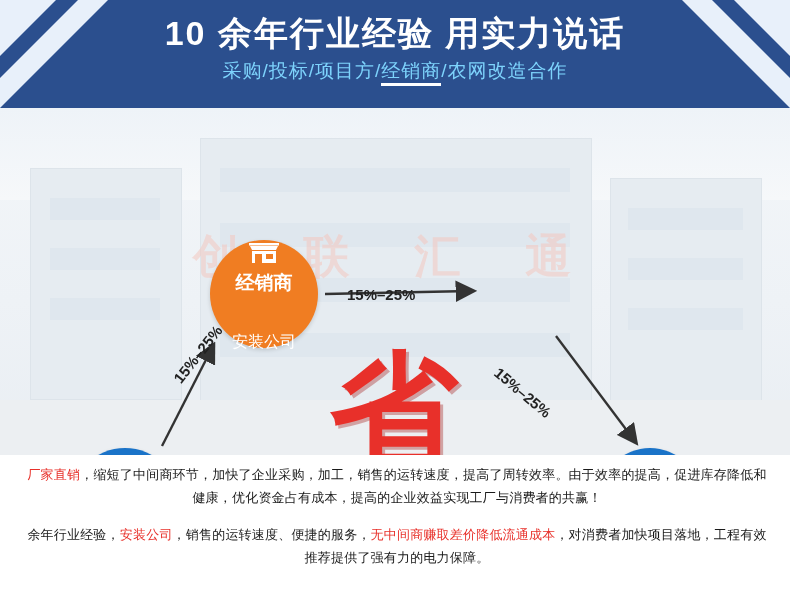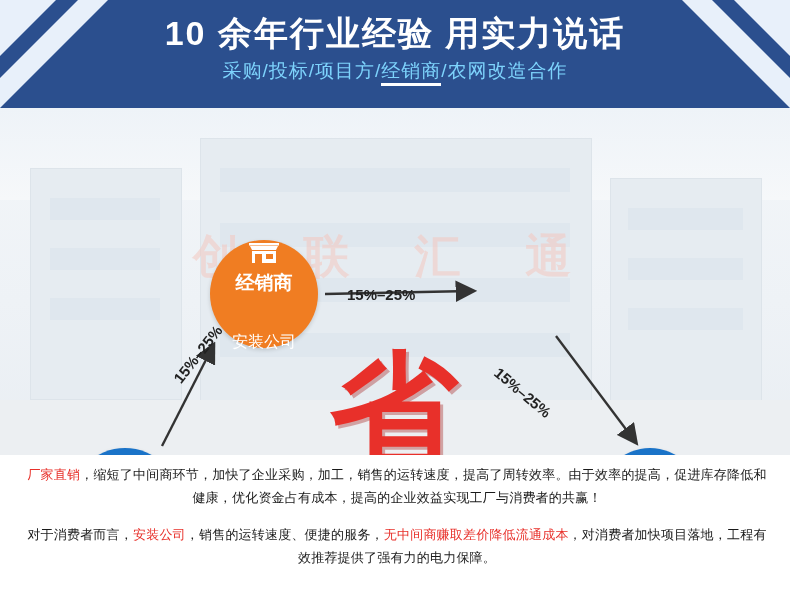--- a/index.html
+++ b/index.html
@@ -232,17 +232,17 @@
     <div class="arrow-label" id="lab-left">15%–25%</div>
     <div class="arrow-label" id="lab-right">15%–25%</div>
 
   </div>
 
   <div class="textblock">
     <div class="tb-line" id="p1">
       <span class="red">厂家直销</span><span>，缩短了中间商环节，加快了企业采购，加工，销售的运转速度，提高了周转效率。由于效率的提高，促进库存降低和健康，优化资金占有成本，提高的企业效益实现工厂与消费者的共赢！</span>
     </div>
     <div class="tb-line" id="p2">
-      <span>对于消费者而言，</span><span class="red">安装公司</span><span>，销售的运转速度、便捷的服务，</span><span class="red">无中间商赚取差价降低流通成本</span><span>，对消费者加快项目落地，工程有效推荐提供了强有力的电力保障。</span>
+      <span>余年行业经验，</span><span class="red">安装公司</span><span>，销售的运转速度、便捷的服务，</span><span class="red">无中间商赚取差价降低流通成本</span><span>，对消费者加快项目落地，工程有效推荐提供了强有力的电力保障。</span>
     </div>
   </div>
 
 </div>
 
 </body></html>

